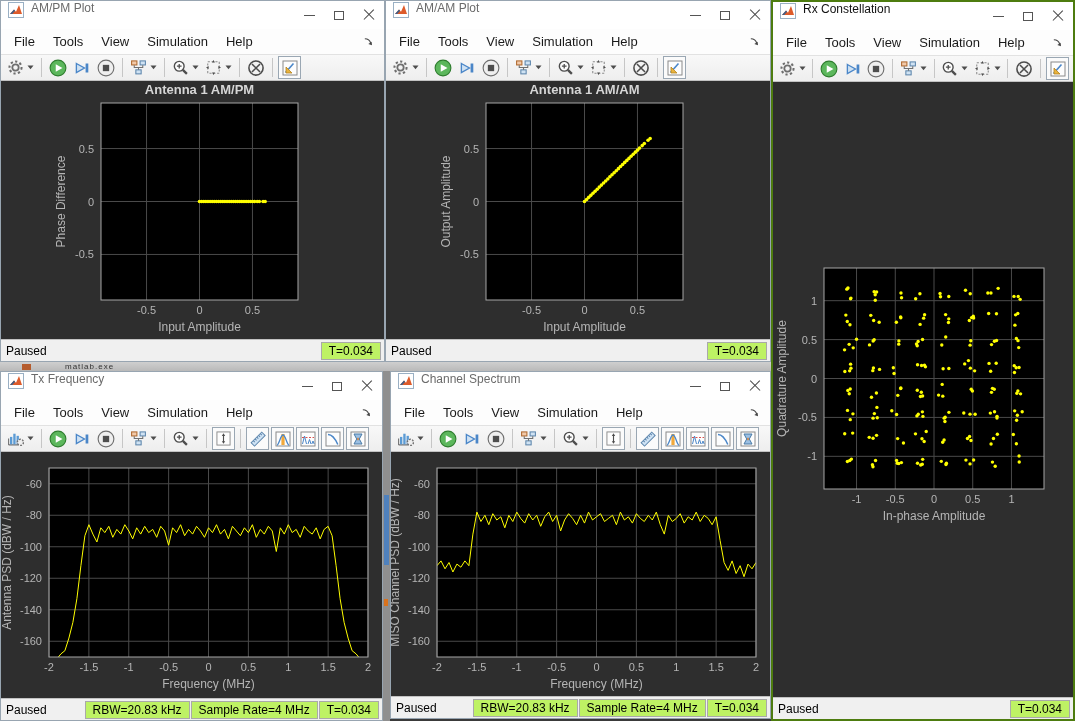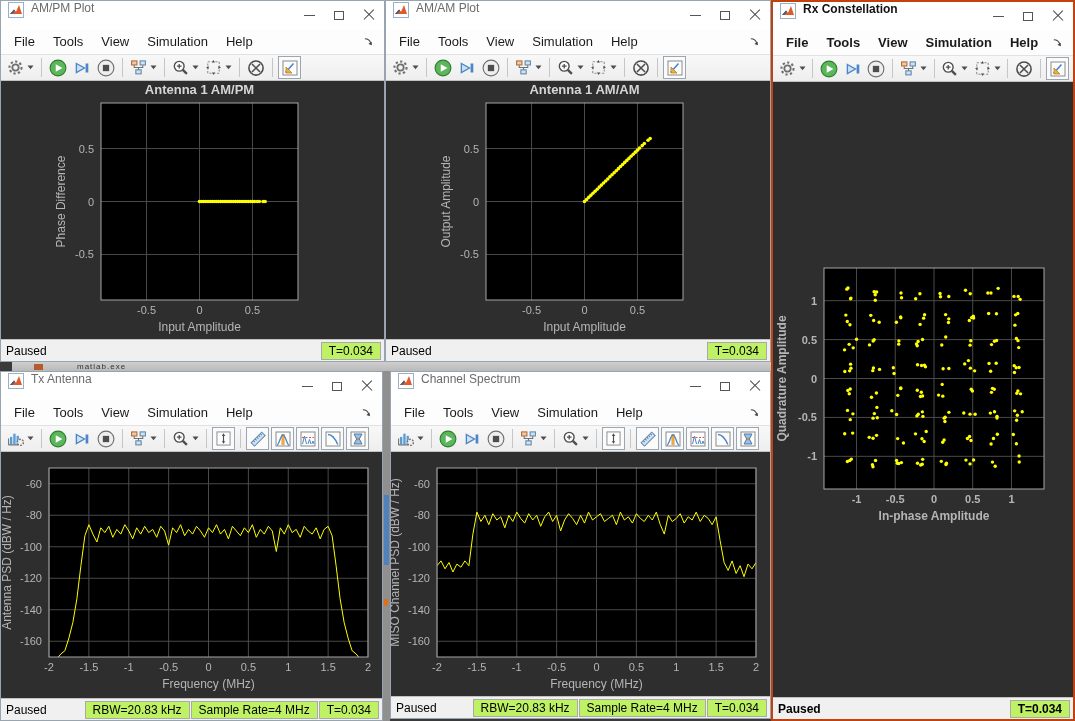--- a/index.html
+++ b/index.html
@@ -2,21 +2,21 @@
 <html><head>
 <meta charset="utf-8">
 <style>
   * { margin:0; padding:0; box-sizing:border-box; }
   html,body { width:1075px; height:721px; overflow:hidden; background:#3a3a3a;
               font-family:"Liberation Sans", sans-serif; }
   #stage { position:relative; width:1075px; height:721px; background:#3a3a3a; }
 
   .window { position:absolute; background:#f0f0f0; border:1px solid #98a5b1;
             display:flex; flex-direction:column; overflow:hidden; }
-  .window.active { border:2px solid #c2410c;font-weight:bold; }
+  .window.active { border:2px solid #4d7c0f; }
 
   .titlebar { height:28px; background:#ffffff; display:flex; align-items:flex-start;
               padding-left:7px; flex:0 0 auto; }
   .app-icon { width:17px; height:17px; display:flex; align-items:center; margin-right:6px; }
   .title { font-size:12px; color:#6b6b6b; white-space:nowrap; }
   .window.active .title { color:#111; }
   .winbtns { margin-left:auto; display:flex; height:100%; }
   .winbtn { width:30px; height:100%; display:flex; align-items:center; justify-content:center; cursor:default; }
   .glyph-min { width:11px; height:1px; background:#555; display:block; }
   .glyph-max { width:10px; height:9px; border:1px solid #555; display:block; }
@@ -41,21 +41,21 @@
 
   .figure { flex:1 1 auto; background:#2e2e2e; position:relative; overflow:hidden; }
   .figure svg { display:block; }
 
   .statusbar { height:22px; background:#f0f0f0; border-top:1px solid #c2c2c2; display:flex;
                align-items:center; font-size:12px; color:#000; padding:0 3px; gap:1px; flex:0 0 auto; }
   .st-paused { padding-left:2px; margin-right:auto; }
   .st-field { border:1px solid #a9a9a9; background:#bef264; padding:0 7px; height:18px;
               line-height:17px; white-space:nowrap; }
 
-  .sliver-h { position:absolute; left:12px; top:362px; width:771px; height:9px;
+  .sliver-h { position:absolute; left:0; top:362px; width:771px; height:9px;
               background:linear-gradient(#cfcfcf,#b9b9b9); overflow:hidden;
               display:flex; align-items:center; }
   .sliver-h .proc { font-size:8px; color:#333; margin-left:34px; letter-spacing:1px; }
   .sliver-h .proc-icon { width:9px; height:6px; background:#b55c2e; margin-left:22px; }
   .sliver-v { position:absolute; left:383px; top:371px; width:7px; height:350px; background:#8f8f8f; }
   .sliver-v .vsb { position:absolute; left:1px; top:124px; width:5px; height:70px; background:#4f81bd; }
   .sliver-v .odot { position:absolute; left:1px; top:228px; width:4px; height:7px; background:#d9731f; }
 </style>
 </head>
 <body>
@@ -844,21 +844,21 @@
 
   <div class="window" style="left:0;top:371px;width:383px;height:350px;">
     <div class="titlebar">
       <span class="app-icon">
           <svg width="16" height="16" viewBox="0 0 16 16">
             <rect x="0.5" y="0.5" width="15" height="15" fill="#fff" stroke="#9ab0c4"></rect>
             <path d="M2 12 L6 7.5 L8 9.8 L11 3 L14 12 Z" fill="#dd5b2b"></path>
             <path d="M2 12 L6 7.5 L7.1 8.7 L4.2 12 Z" fill="#3a5f8a"></path>
           </svg>
         </span>
-      <span class="title">Tx Antenna</span>
+      <span class="title">Tx Frequency</span>
       <span class="winbtns">
         <span class="winbtn">
             <span class="glyph-min"></span>
           </span>
         <span class="winbtn">
             <span class="glyph-max"></span>
           </span>
         <span class="winbtn">
             <span class="glyph-close"></span>
           </span>

